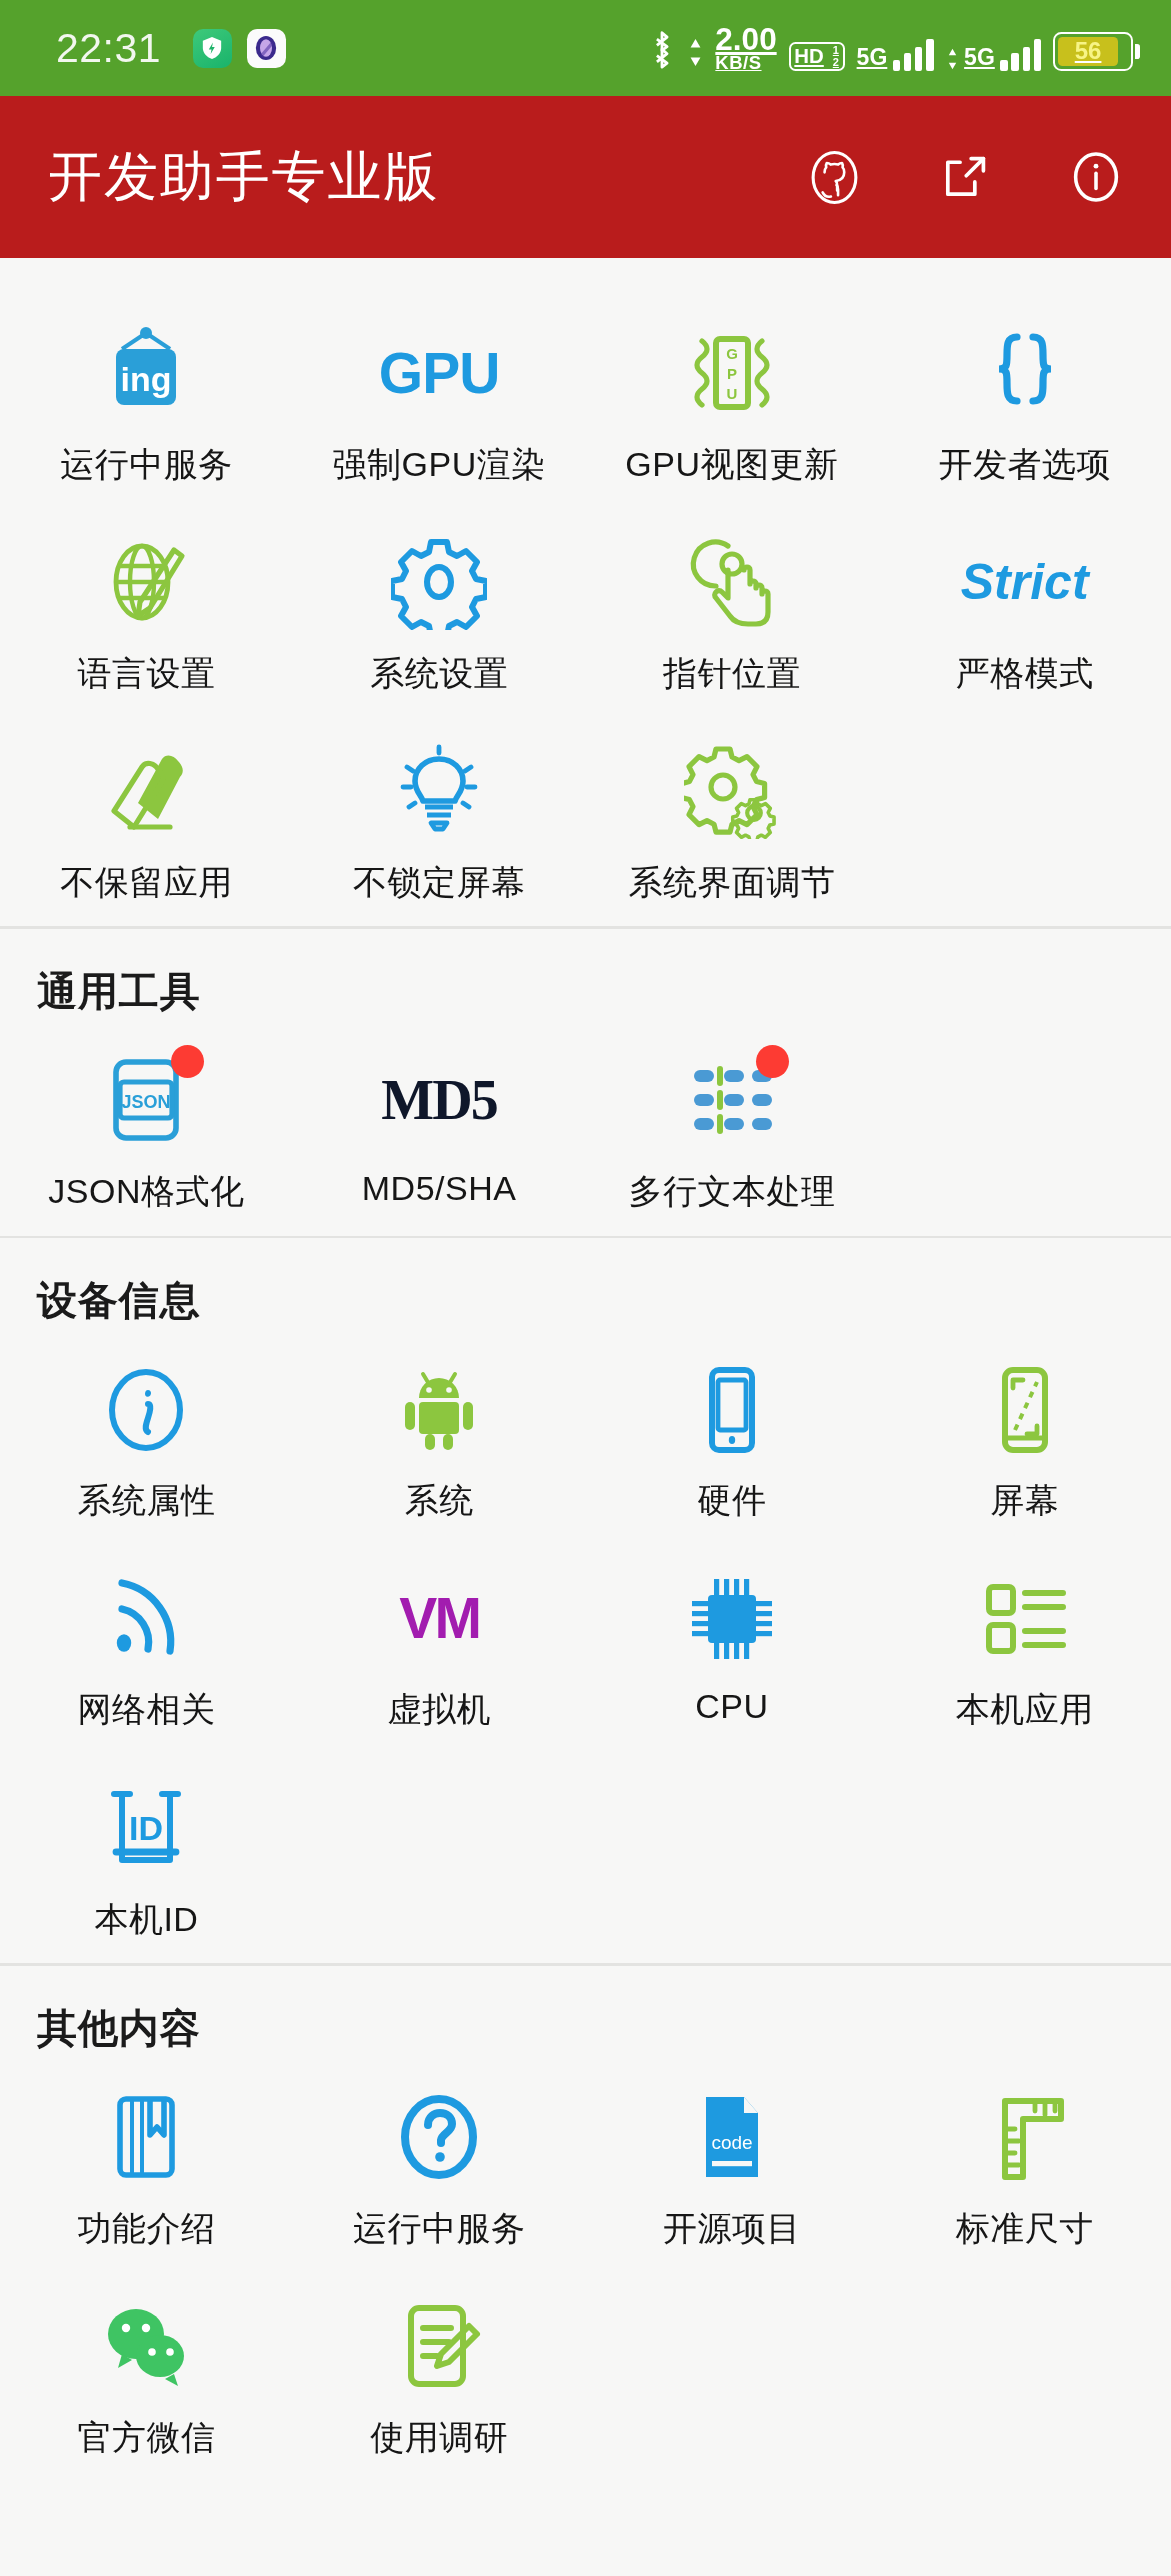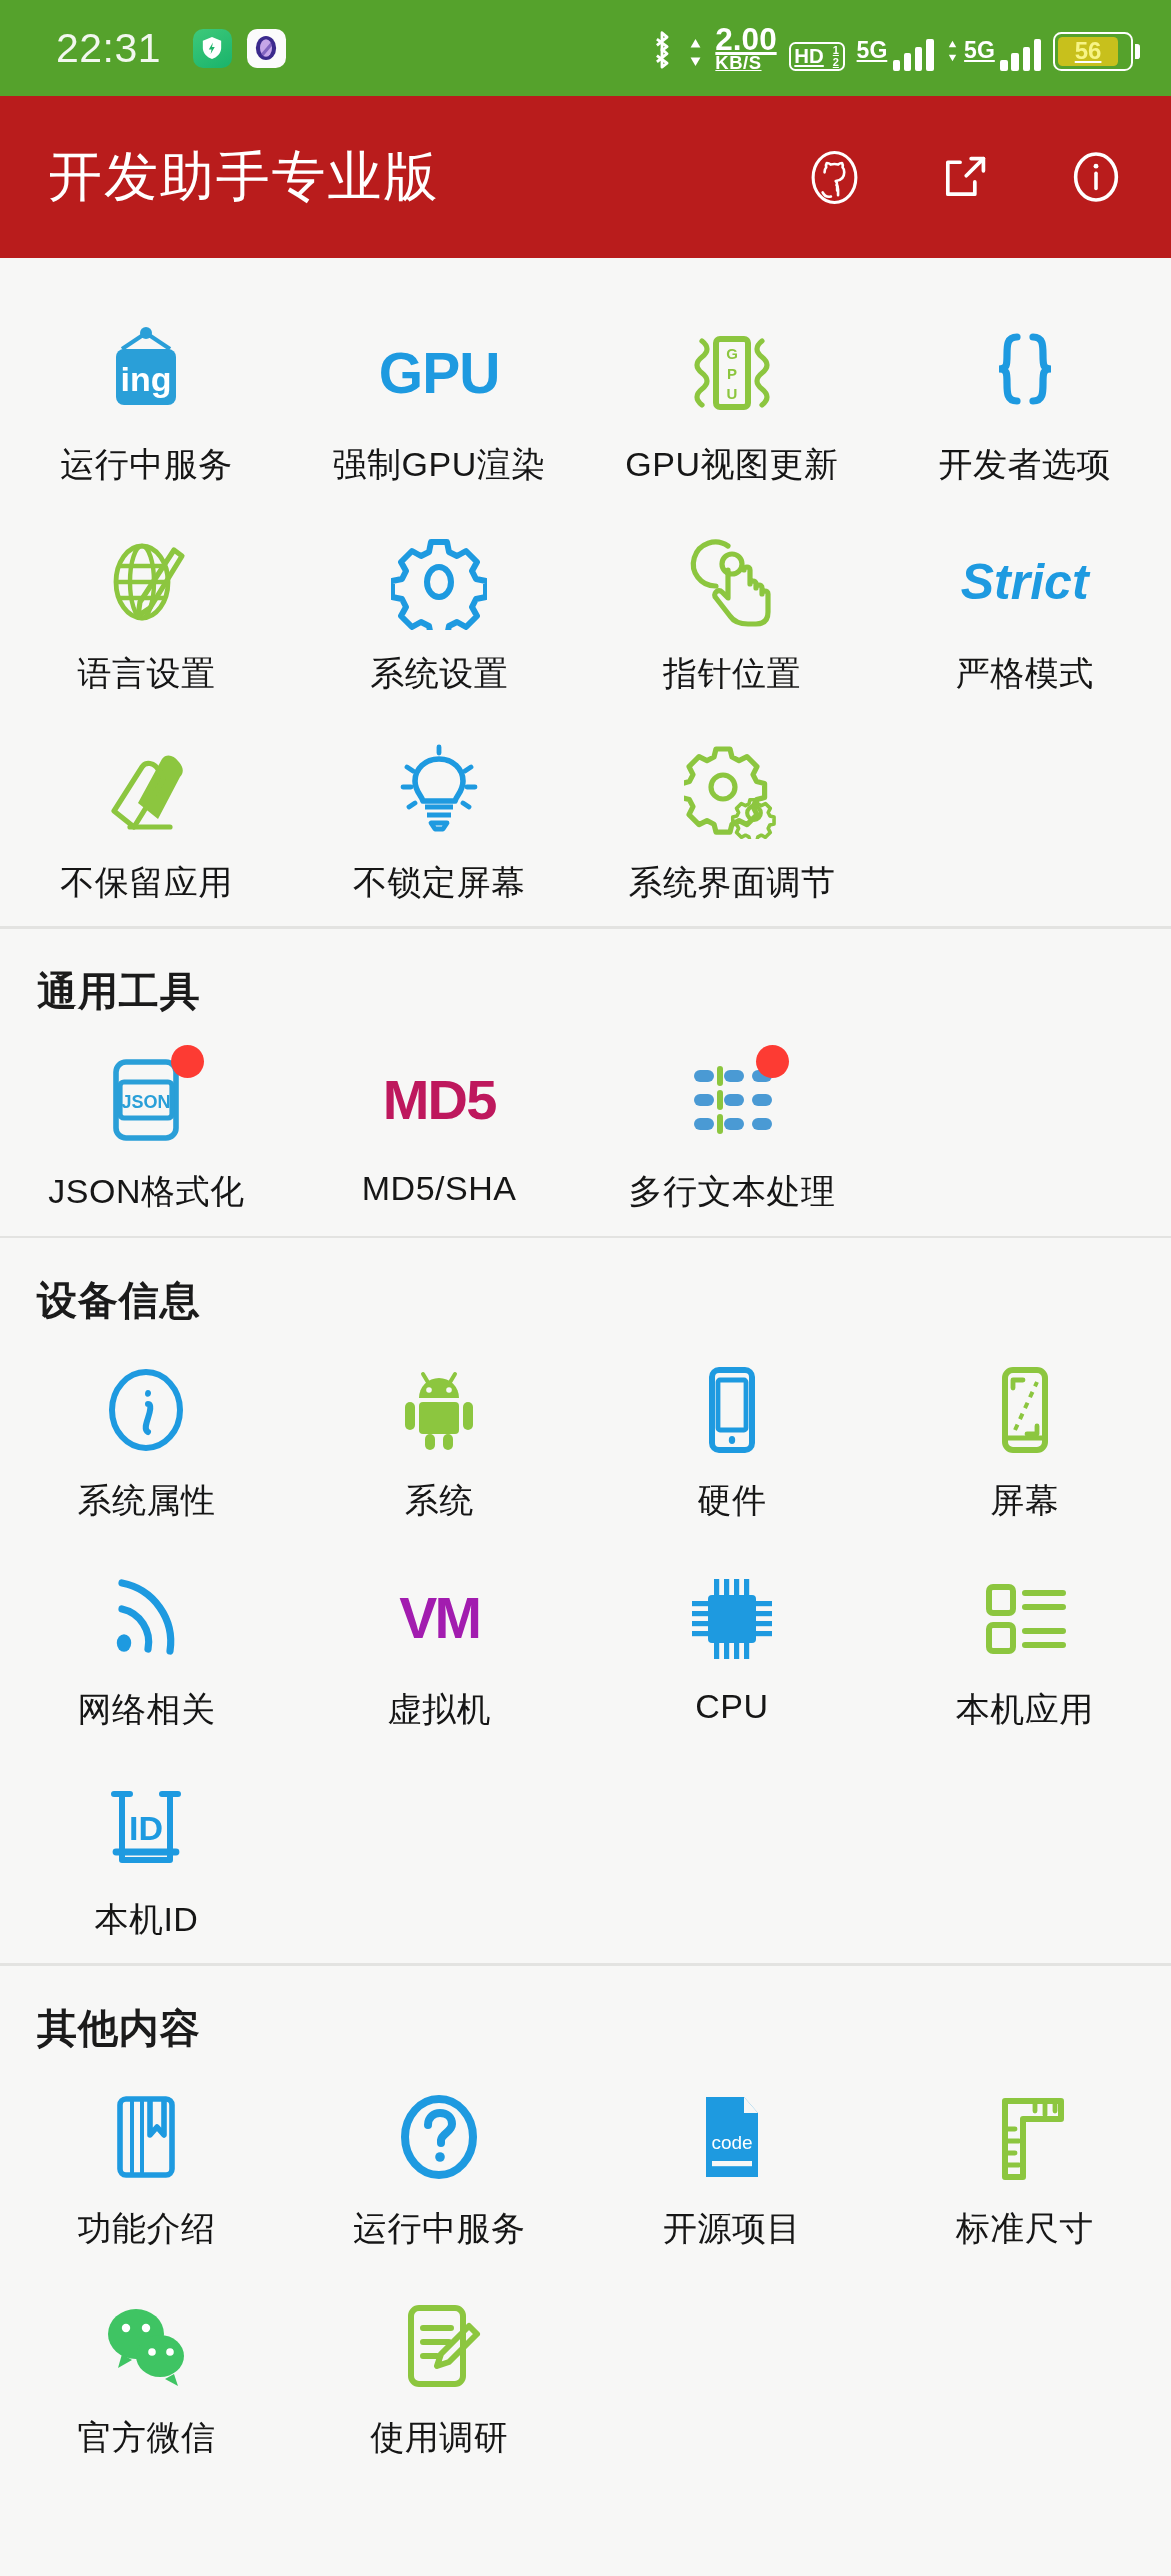--- a/index.html
+++ b/index.html
@@ -29,21 +29,21 @@
   .sb-spacer { flex: 1; }
   .sb-right { display: flex; align-items: flex-end; gap: 12px; text-decoration: underline; }
   .sb-net { display:flex; flex-direction:column; align-items:flex-start; line-height:0.92; }
   .sb-net .n1 { font-size: 31.5px; font-weight:700; }
   .sb-net .n2 { font-size: 18.5px; font-weight:700; letter-spacing:0.5px; }
   .sb-hd {
     border: 2.8px solid #fff; border-radius: 6.5px; padding: 0.9px 3.7px;
     font-size: 20.4px; font-weight: 700; display:flex; align-items:center; gap:9px;
   }
   .sb-hd .frac { display:flex; flex-direction:column; font-size:11px; line-height:1.05; }
-  .sig-group { display: flex; gap: 5.6px; margin-top: 12px; }
+  .sig-group { display: flex; align-items: flex-end; gap: 5.6px; margin-top: 12px; }
   .sig-label { font-size: 23px; font-weight: 700; line-height: 1; margin-bottom: 1.9px; }
   .sig-bars { display: flex; align-items: flex-end; gap: 3.7px; height: 31.5px; }
   .sig-bars i { display:block; width: 7.4px; background:#fff; border-radius:1.9px; }
   .sig-bars i:nth-child(1){height:11px;} .sig-bars i:nth-child(2){height:17.6px;}
   .sig-bars i:nth-child(3){height:24px;} .sig-bars i:nth-child(4){height:31.5px;}
   .batt { display:flex; align-items:center; }
   .batt .shell { width: 80px; height: 39px; border: 2.8px solid #fff; border-radius: 8.3px; padding: 2.8px; display:flex; align-items:center; }
   .batt .fill { background: #c8c01c; height: 100%; width: 86%; border-radius: 4.6px; display:flex; align-items:center; justify-content:center; }
   .batt .fill span { font-size: 24px; font-weight: 700; color: #f7f486; }
   .batt .nub { width: 4.6px; height: 15px; background:#fff; border-radius: 0 2.8px 2.8px 0; margin-left:1.9px; }
@@ -329,21 +329,21 @@
                   <rect x="9" y="5" width="30" height="38" rx="5" fill="none" stroke="#2a9fd8" stroke-width="2.8"></rect>
                 <rect x="11" y="15" width="26" height="18" rx="2" fill="none" stroke="#2a9fd8" stroke-width="2.6"></rect>
                 <text x="24" y="28" font-size="9" font-weight="700" fill="#2a9fd8" text-anchor="middle" font-family="Liberation Sans, sans-serif">JSON</text>
                 </svg>
                 <span class="badge"></span>
               </div>
               <div class="lbl">JSON格式化</div>
             </div>
             <div class="cell">
               <div class="ico">
-                <span class="txt-ico" style="font-size:56px;color:#be185d;font-family:Liberation Sans, sans-serif;letter-spacing:-1.9px;">MD5</span>
+                <span class="txt-ico" style="font-size:56px;color:#0f172a;font-family:Liberation Serif, serif;letter-spacing:-1.9px;">MD5</span>
               </div>
               <div class="lbl">MD5/SHA</div>
             </div>
             <div class="cell">
               <div class="ico">
                 <svg width="96" height="96" viewBox="0 0 48 48">
                   <rect x="5" y="9" width="10" height="6" rx="3" fill="#4a9ad4"></rect>
                 <rect x="20" y="9" width="10" height="6" rx="3" fill="#4a9ad4"></rect>
                 <rect x="34" y="9" width="10" height="6" rx="3" fill="#4a9ad4"></rect>
                 <rect x="5" y="21" width="10" height="6" rx="3" fill="#4a9ad4"></rect>

